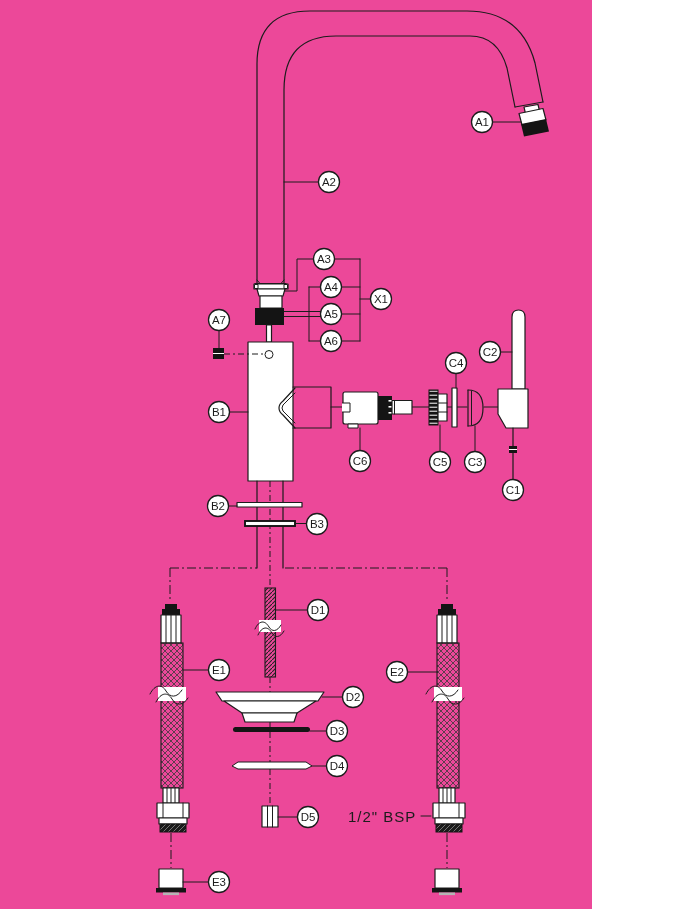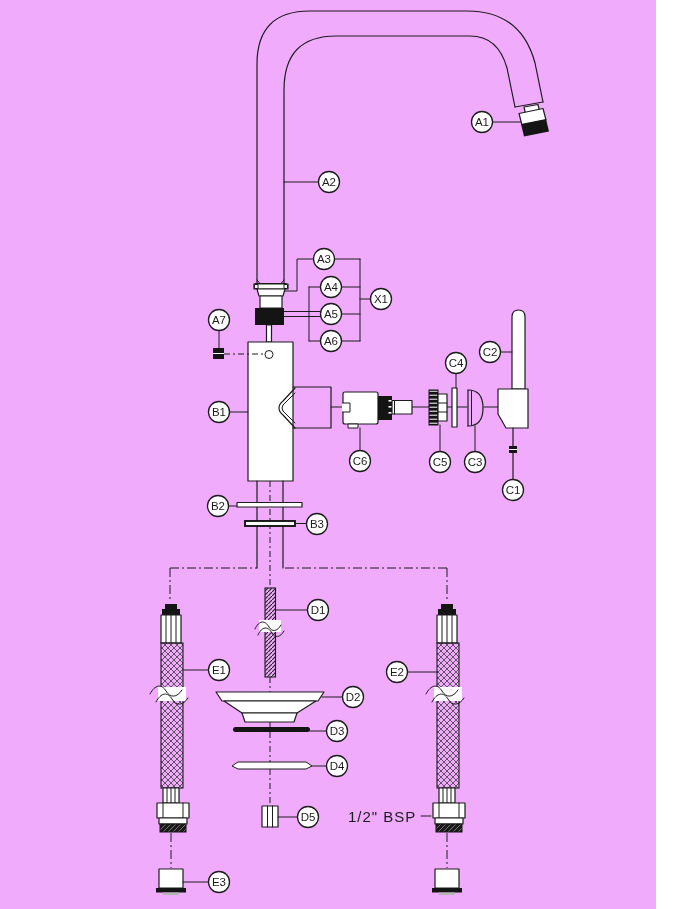--- a/index.html
+++ b/index.html
@@ -1,16 +1,16 @@
 <!DOCTYPE html>
 <html><head>
 <meta charset="utf-8">
 <style>
   html,body{margin:0;padding:0;background:#ffffff;}
-  .stage{width:656px;height:909px;position:relative;background:#f0abfc;font-family:"Liberation Sans",sans-serif;}
+  .stage{width:592px;height:909px;position:relative;background:#ec4899;font-family:"Liberation Sans",sans-serif;}
   svg{display:block}
   .s{stroke:#1c1c1c;stroke-width:1.2;fill:none;stroke-linecap:round;stroke-linejoin:round;}
   .sw{stroke:#1c1c1c;stroke-width:1.2;fill:#ffffff;stroke-linejoin:round;}
   .thin{stroke-width:1;}
   .blk{fill:#141414;stroke:none;}
   .dd{stroke:#1c1c1c;stroke-width:1;fill:none;stroke-dasharray:9 3 2 3;}
   .dd2{stroke:#1c1c1c;stroke-width:1;fill:none;stroke-dasharray:6 3 2 3;}
   .cl{fill:#ffffff;stroke:#1c1c1c;stroke-width:1.3;}
   .lbl{font-family:"Liberation Sans","DejaVu Sans",sans-serif;font-size:11.5px;fill:#1c1c1c;text-anchor:middle;}
   .cad{font-family:"Liberation Sans","DejaVu Sans",sans-serif;font-size:15px;fill:#1c1c1c;letter-spacing:1px;}

